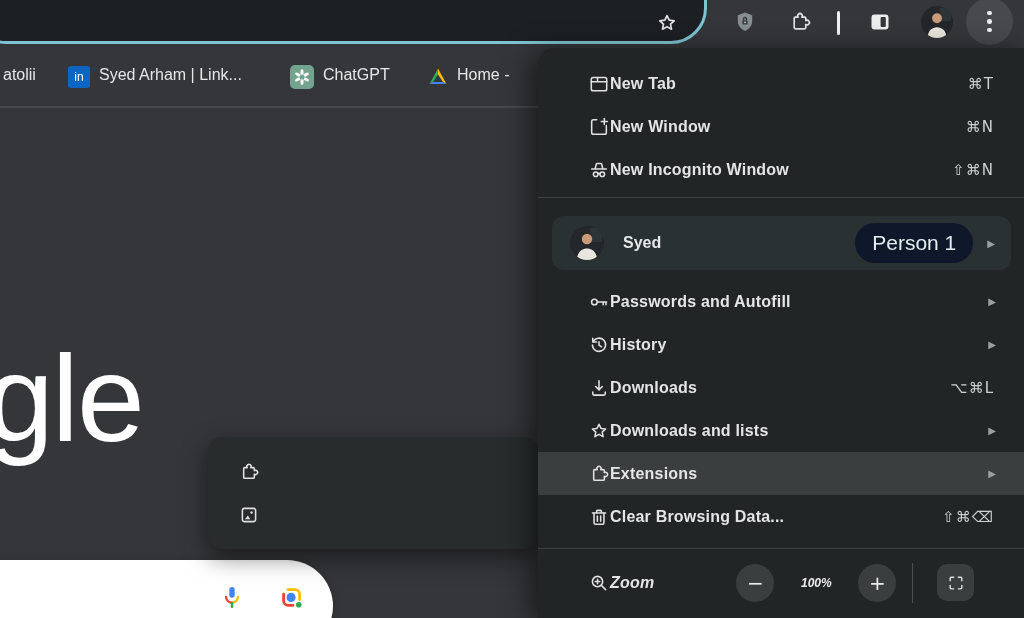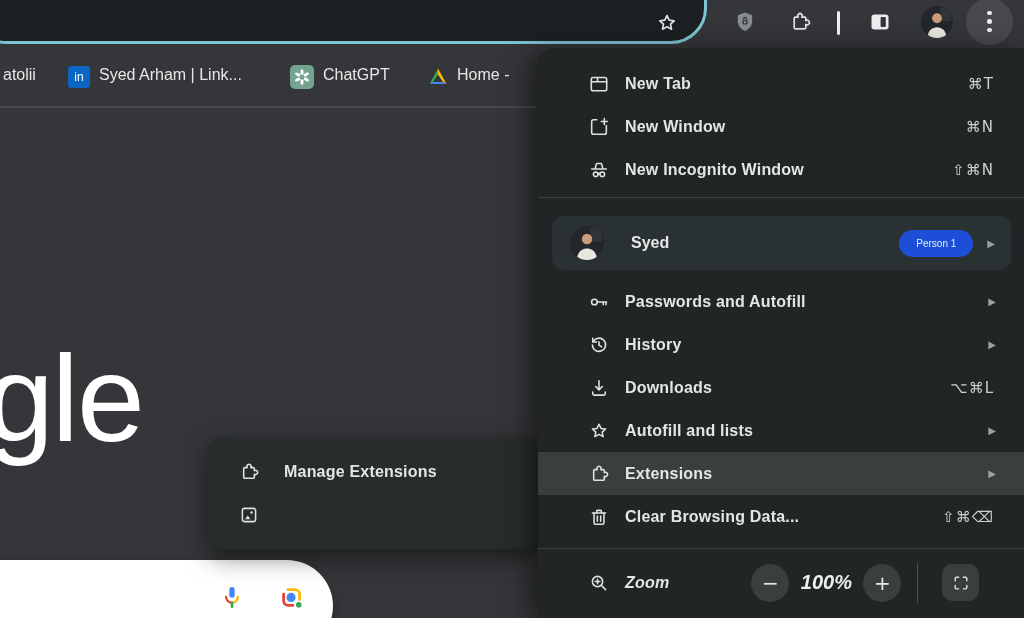--- a/index.html
+++ b/index.html
@@ -51,48 +51,48 @@
   
   .menu {
     position:absolute; left:538px; top:48px; width:486px; height:570px;
     background:#212526; border-radius:16px 0 0 0;
     box-shadow:-8px 4px 28px rgba(0,0,0,.5);
     padding-top:14px; z-index:6;
   }
   .mrow { display:flex; align-items:center; height:43px; padding-left:50px; cursor:pointer; }
   .mrow.hl { background:#3a3e3f; }
   .mi-ic { width:22px; height:22px; flex:0 0 22px; }
-  .mi-lbl { margin-left:15px; font-size:16px; font-weight:bold; letter-spacing:.2px; color:#e4e6e6; white-space:nowrap; }
+  .mi-lbl { font-size:16px; font-weight:bold; letter-spacing:.2px; color:#e4e6e6; white-space:nowrap; }
   .mi-sc {
     margin-left:auto; margin-right:30px; font-family:"DejaVu Sans", sans-serif;
     font-size:15px; color:#ced1d1; letter-spacing:1px; white-space:nowrap;
   }
   .mi-arrow { margin-left:auto; margin-right:28px; font-family:"DejaVu Sans", sans-serif; font-size:10px; color:#9aa1a2; }
   .msep { height:1px; background:#3d4142; margin:6px 0; }
   .msep2 { height:1px; background:#3d4142; margin:10px 0 0 0; }
 
   .profile-card {
     margin:18px 13px 10px 14px; height:54px; border-radius:12px; background:#2a3133;
     display:flex; align-items:center; padding:0 14px 0 18px; cursor:pointer;
   }
   .profile-card .avatar { width:34px; height:34px; border-radius:50%; overflow:hidden; flex:0 0 34px; }
-  .profile-name { margin-left:27px; font-size:16px; font-weight:bold; color:#e6e8e8; }
+  .profile-name { margin-left:19px; font-size:16px; font-weight:bold; color:#e6e8e8; }
   .profile-pill {
-    margin-left:auto; background:#1d4ed8; color:#e0eff1; font-size:10px; font-weight:500;
+    margin-left:auto; background:#0f172a; color:#e0eff1; font-size:21px; font-weight:500;
     padding:8px 17px; border-radius:20px; white-space:nowrap;
   }
   .profile-card .mi-arrow { margin-left:14px; margin-right:2px; }
 
   .zoom-row { display:flex; align-items:center; height:43px; padding-left:50px; margin-top:12px;font-style:italic; }
   .round-btn {
     width:38px; height:38px; border-radius:50%; background:#3a3e3f; color:#e8eaea;
     display:flex; align-items:center; justify-content:center; font-size:20px; cursor:pointer;
     font-family:"DejaVu Sans", sans-serif;
   }
-  .zoom-level { width:74px; text-align:center; font-size:20px; font-weight:bold; color:#eceeee; }
+  .zoom-level { width:84px; text-align:center; font-size:12px; font-weight:bold; color:#eceeee; }
   .zoom-div { width:1px; height:40px; background:#4b5051; margin:0 0 0 16px; }
   .fs-btn {
     width:37px; height:37px; border-radius:10px; background:#3a3e3f; margin-left:24px;
     display:flex; align-items:center; justify-content:center; cursor:pointer;
   }
 
   
   .submenu {
     position:absolute; left:208px; top:437px; width:330px; height:112px;
     background:#282c2d; border-radius:14px; box-shadow:0 8px 24px rgba(0,0,0,.5);
@@ -198,21 +198,20 @@
         <circle cx="17.8" cy="17.8" r="2.4" fill="#34a853"></circle>
       </svg>
     </div>
   </div>
 
   <div class="submenu">
     <div class="srow">
       <svg class="mi-ic" viewBox="0 0 24 24">
         <path class="stk" d="M7.4 7.2 H10.1 A2.3 2.3 0 1 1 13.9 7.2 H16.6 A1.2 1.2 0 0 1 17.8 8.4 V10.6 A2.3 2.3 0 1 1 17.8 14.4 V17.6 A1.2 1.2 0 0 1 16.6 18.8 H7.4 A1.2 1.2 0 0 1 6.2 17.6 V8.4 A1.2 1.2 0 0 1 7.4 7.2 Z"></path>
       </svg>
-      <span class="mi-lbl">Manage Extensions</span>
     </div>
     <div class="srow">
       <svg class="mi-ic" viewBox="0 0 24 24">
         <rect class="stk" x="4.8" y="4.8" width="14.4" height="14.4" rx="2.2"></rect>
         <circle cx="14.8" cy="9.3" r="1.3" fill="#e0e2e2"></circle>
         <path d="M7.6 16.6 l3.1-4 2.7 4 Z" fill="#e0e2e2"></path>
       </svg>
     </div>
   </div>
 
@@ -289,21 +288,21 @@
         <path class="stk" d="M5.2 16.4 V18.4 a1.4 1.4 0 0 0 1.4 1.4 h10.8 a1.4 1.4 0 0 0 1.4-1.4 V16.4"></path>
       </svg>
       <span class="mi-lbl">Downloads</span>
       <span class="mi-sc">⌥⌘L</span>
     </div>
 
     <div class="mrow">
       <svg class="mi-ic" viewBox="0 0 24 24">
         <path class="stk" d="M12 4.6 L14.2 9.2 L19.2 9.8 L15.5 13.2 L16.5 18.2 L12 15.7 L7.5 18.2 L8.5 13.2 L4.8 9.8 L9.8 9.2 Z"></path>
       </svg>
-      <span class="mi-lbl">Autofill and lists</span>
+      <span class="mi-lbl">Downloads and lists</span>
       <span class="mi-arrow">▶</span>
     </div>
 
     <div class="mrow hl">
       <svg class="mi-ic" viewBox="0 0 24 24">
         <path class="stk" d="M7.4 7.2 H10.1 A2.3 2.3 0 1 1 13.9 7.2 H16.6 A1.2 1.2 0 0 1 17.8 8.4 V10.6 A2.3 2.3 0 1 1 17.8 14.4 V17.6 A1.2 1.2 0 0 1 16.6 18.8 H7.4 A1.2 1.2 0 0 1 6.2 17.6 V8.4 A1.2 1.2 0 0 1 7.4 7.2 Z"></path>
       </svg>
       <span class="mi-lbl">Extensions</span>
       <span class="mi-arrow">▶</span>
     </div>

